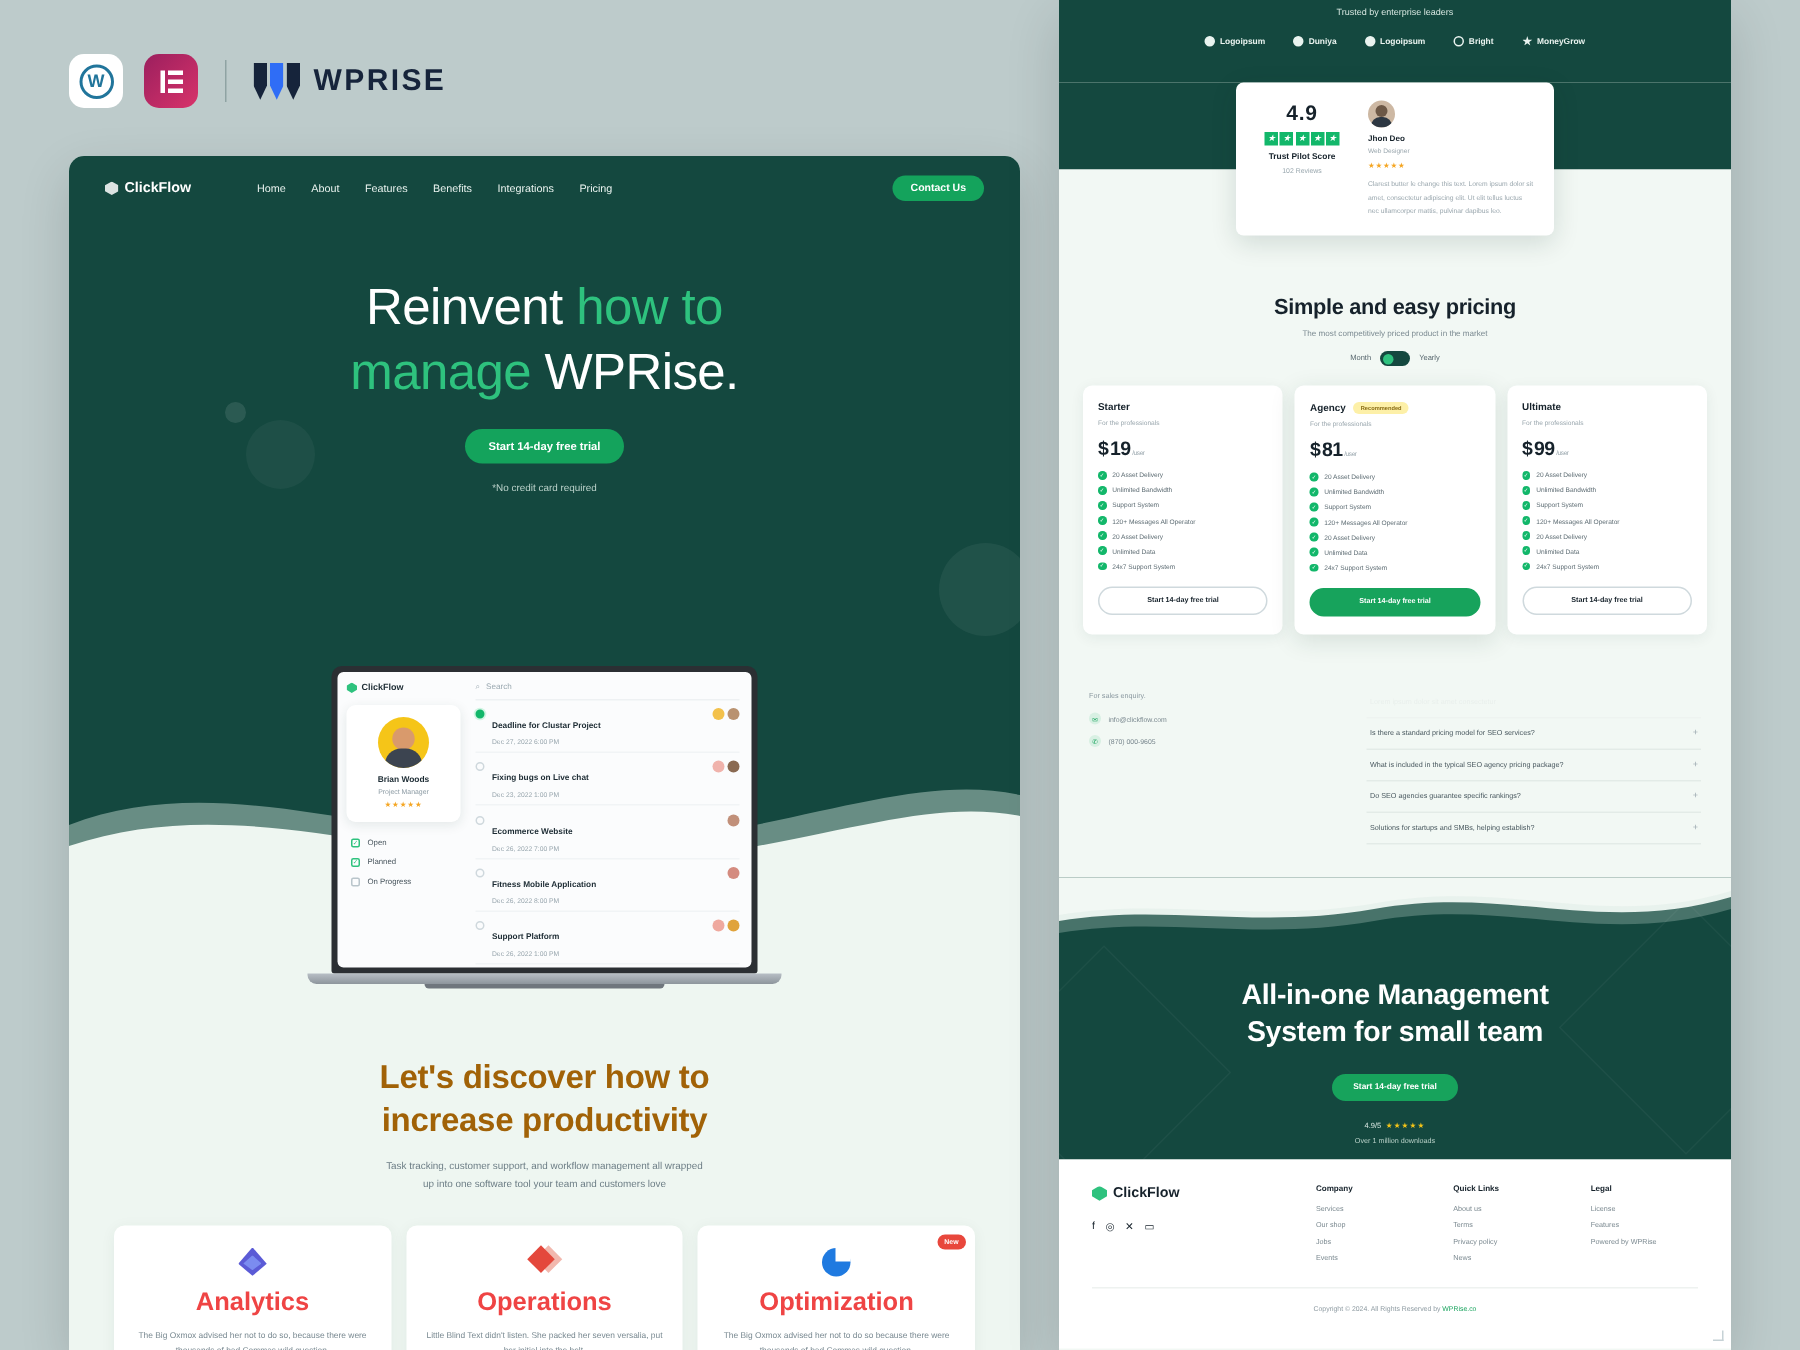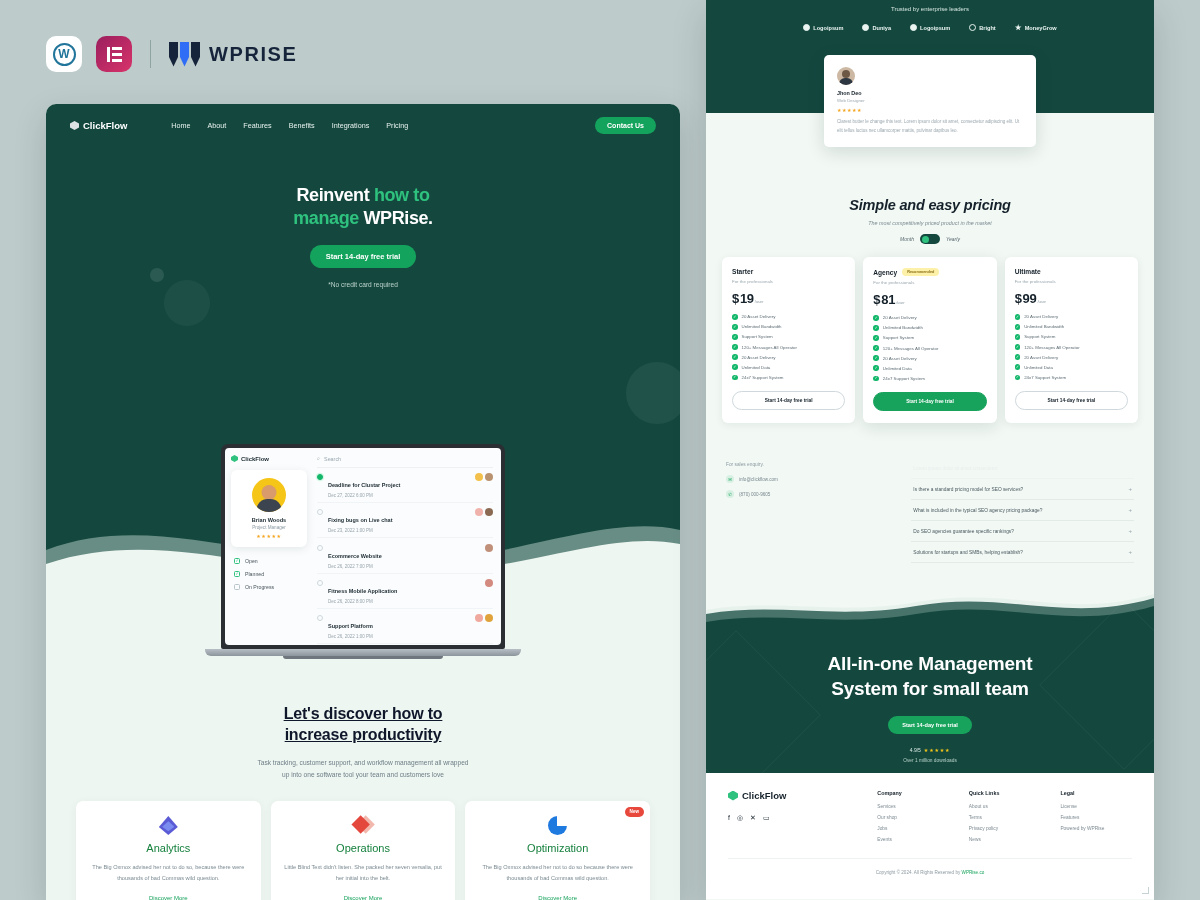--- a/index.html
+++ b/index.html
@@ -48,21 +48,21 @@
   .nav { display:flex; align-items:center; padding: 9px 24px 0 24px; height: 34px; }
   .nav .brand { display:flex; align-items:center; gap:4px; color:#fff; font-size:9.5px; font-weight:600; }
   .nav .brand .glyph { width:9px;height:9px; background:#fff; opacity:.85;
         clip-path: polygon(50% 0,100% 28%,100% 72%,50% 100%,0 72%,0 28%); }
   .nav ul { list-style:none; display:flex; gap:17px; margin-left:44px; }
   .nav li { color:#e8f2ee; font-size:7.2px; font-weight:500; }
   .nav .cta { margin-left:auto; background:#14a35c; color:#fff; font-size:7px; font-weight:600;
         padding:5px 12px; border-radius:20px; border:none; }
 
   .hero-body { text-align:center; padding-top: 46px; position:relative; z-index:2; }
-  .hero h1 { font-size:18px; line-height:1.26; font-weight:700; color:#fff; letter-spacing:-.4px; }
+  .hero h1 { font-size:34px; line-height:1.26; font-weight:400; color:#fff; letter-spacing:-.4px; }
   .hero h1 .g { color:#2ec27e; }
   .hero p.sub { margin-top:14px; font-size:7.2px; line-height:1.75; color:#cfe1da; }
   .hero .trial { margin-top:16px; background:#14a35c; color:#fff; border:none; font-size:7.5px;
         font-weight:600; padding:7px 16px; border-radius:20px; }
   .hero .nocard { margin-top:13px; font-size:6.6px; color:#bcd3cb; }
 
   .wave { position:absolute; left:0; bottom:-2px; width:100%; height:120px; }
 
   
   .laptop { position:absolute; left:50%; transform:translateX(-50%); top: 340px; width:284px; z-index:5; }
@@ -92,34 +92,34 @@
   .lp-task { display:flex; align-items:flex-start; gap:5px; padding:5.2px 0 4px; border-bottom:.5px solid #f1f4f6; }
   .lp-dot { width:6px;height:6px;border-radius:50%; border:1px solid #cfd8dd; margin-top:1px; flex:0 0 auto;}
   .lp-dot.done { background:#12b76a; border-color:#12b76a; box-shadow:0 0 0 1.2px #d3f5e4; }
   .lp-task .tt { font-size:5.5px; font-weight:700; color:#1c2b33; }
   .lp-task .td { font-size:4.5px; color:#97a5ad; margin-top:2px; }
   .lp-task .av { margin-left:auto; display:flex; gap:2px; }
   .lp-task .av i { width:8px;height:8px;border-radius:50%; display:block; }
 
   
   .sec-discover { background:#eef6f1; padding: 22px 30px 0; text-align:center; }
-  .sec-discover h2 { font-size:16px; font-weight:700; color:#0f172a; line-height:1.3; letter-spacing:-.2px;text-decoration:underline;}
+  .sec-discover h2 { font-size:22px; font-weight:700; color:#a16207; line-height:1.3; letter-spacing:-.2px;}
   .sec-discover p { margin-top:11px; font-size:6.6px; line-height:1.85; color:#6d7e86; }
   .cards { display:flex; gap:10px; margin-top:20px; }
   .card { flex:1; background:#fff; border-radius:7px; padding:15px 12px 13px; text-align:center;
           box-shadow:0 2px 10px rgba(20,60,50,.06); position:relative; }
   .card .ic { width:19px; height:19px; margin:0 auto 7px; }
   .ic-analytics { background:#5b5bd6; clip-path: polygon(50% 0,100% 58%,50% 100%,0 58%); position:relative;}
   .ic-analytics:after{content:"";position:absolute;left:18%;top:28%;width:64%;height:52%;background:#7b8cf0;clip-path: polygon(50% 0,100% 55%,50% 100%,0 55%);}
   .ic-ops { position:relative; }
   .ic-ops:before{content:"";position:absolute;left:30%;top:10%;width:70%;height:70%;background:#f2b8ae;transform:rotate(45deg);}
   .ic-ops:after{content:"";position:absolute;left:0;top:10%;width:70%;height:70%;background:#e4483c;transform:rotate(45deg);}
   .ic-opt { border-radius:50%; background:#1f7ae0; position:relative; }
   .ic-opt:after{content:"";position:absolute;right:0;top:0;width:52%;height:52%;background:#fff;}
-  .card h3 { font-size:11px; font-weight:400; color:#15803d; }
+  .card h3 { font-size:17px; font-weight:700; color:#ef4444; }
   .card p { margin-top:8px; font-size:5.6px; line-height:1.95; color:#7a8a92; }
   .card .more { display:inline-block; margin-top:11px; font-size:6px; color:#17a35c; border-bottom:.8px solid #17a35c; padding-bottom:1.5px;}
   .badge-new { position:absolute; right:6px; top:6px; background:#e8473c; color:#fff; font-size:4.6px;
         padding:2.5px 5px; border-radius:8px; font-weight:600; }
 
   
   .page-right {
     position: absolute; left: 706px; top: 0; width: 448px; height: 900px;
     background:#f2f8f4; overflow:hidden; box-shadow: 0 12px 34px rgba(0,0,0,.14);
   }
@@ -146,21 +146,21 @@
   .rc-r { flex:1; }
   .rc-av { width:18px;height:18px;border-radius:50%;background:#cdb8a3; overflow:hidden; position:relative;}
   .rc-av .hd{position:absolute;left:50%;top:3px;transform:translateX(-50%);width:8px;height:8px;border-radius:50%;background:#6d5846;}
   .rc-av .bd{position:absolute;left:50%;bottom:0;transform:translateX(-50%);width:14px;height:7px;border-radius:6px 6px 0 0;background:#2d3742;}
   .rc-name { font-size:5.4px; font-weight:700; color:#16222b; margin-top:5px;}
   .rc-role { font-size:4.4px; color:#9aa7ae; margin-top:2px;}
   .rc-rstars { color:#f5a623; font-size:5px; letter-spacing:.5px; margin-top:4px;}
   .rc-text { font-size:4.5px; line-height:2; color:#9aa7ae; margin-top:4px; }
 
   
-  .pricing { text-align:center; padding: 14px 20px 0; font-style: italic; }
+  .pricing { text-align:center; padding: 14px 20px 0; }
   .pricing h2 { font-size:14.5px; font-weight:700; color:#16222b; letter-spacing:-.2px;}
   .pricing .psub { font-size:5.4px; color:#7b8a91; margin-top:7px; }
   .toggle { display:flex; align-items:center; justify-content:center; gap:6px; margin-top:8px; }
   .toggle .tl { font-size:5px; color:#58676e; }
   .toggle .sw { width:20px;height:10px;border-radius:10px; background:#14483f; position:relative; }
   .toggle .sw:after{content:"";position:absolute;left:1.5px;top:1.5px;width:7px;height:7px;border-radius:50%;background:#2ec27e;}
 
   .plans { display:flex; gap:8px; padding: 13px 16px 0; }
   .plan { flex:1; background:#fff; border-radius:6px; padding:11px 10px 12px; box-shadow:0 2px 9px rgba(20,60,50,.07); }
   .plan.feat { box-shadow:0 4px 16px rgba(20,60,50,.13); }
@@ -442,20 +442,32 @@
             <span class="d st"></span>
             <span>MoneyGrow</span>
           </div>
       </div>
     </div>
 
     <div class="review-wrap">
       <div class="review-bgtop"></div>
       <div class="review-bgbot"></div>
       <div class="review-card">
+        <div class="rc-l">
+          <div class="rc-score">4.9</div>
+          <div class="rc-stars">
+              <i></i>
+              <i></i>
+              <i></i>
+              <i></i>
+              <i></i>
+            </div>
+          <div class="rc-label">Trust Pilot Score</div>
+          <div class="rc-count">102 Reviews</div>
+        </div>
         <div class="rc-r">
           <div class="rc-av">
               <span class="hd"></span>
               <span class="bd"></span>
             </div>
           <div class="rc-name">Jhon Deo</div>
           <div class="rc-role">Web Designer</div>
           <div class="rc-rstars">★★★★★</div>
           <div class="rc-text">Clarest butter le change this text. Lorem ipsum dolor sit amet, consectetur adipiscing elit. Ut elit tellus luctus nec ullamcorper mattis, pulvinar dapibus leo.</div>
         </div>

